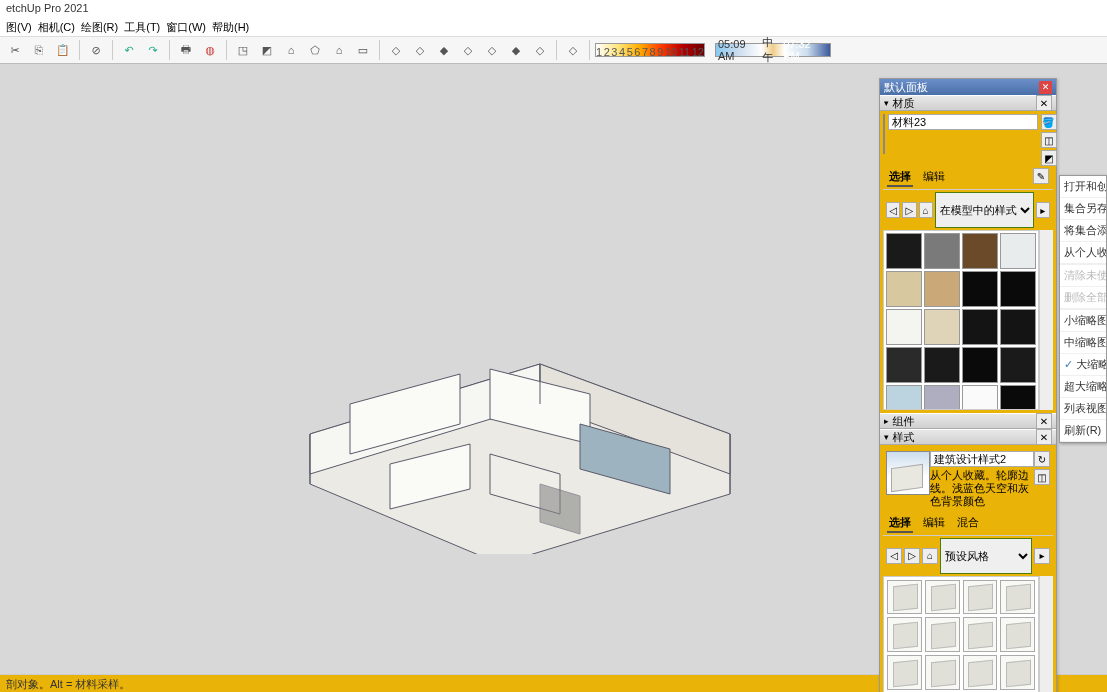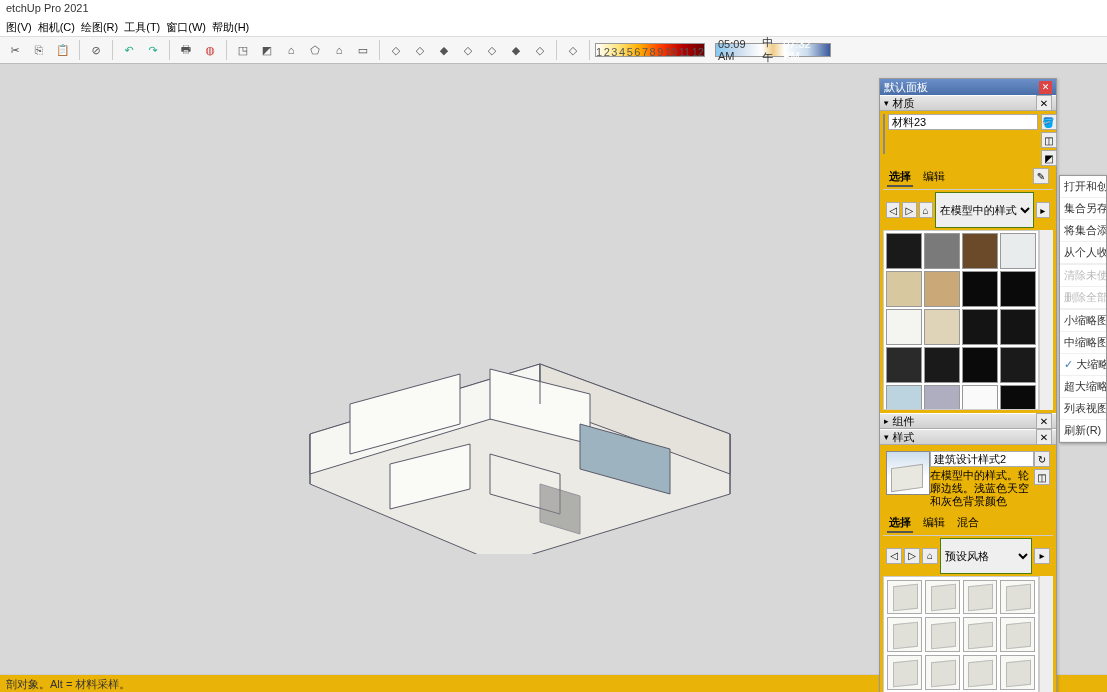--- a/index.html
+++ b/index.html
@@ -221,21 +221,21 @@
     <span class="toggle">▾</span>
     <span>样式</span>
     <span style="flex:1"></span>
     <span class="ibtn">✕</span>
   </div>
   <div class="panel-body">
     <div class="style-prev">
       <div class="style-thumb"></div>
       <div class="style-desc">
         <input class="mat-name" style="width: 100%; margin-bottom: 2px;" value="建筑设计样式2">
-        <div>在模型中的样式。轮廓边线。浅蓝色天空和灰色背景颜色</div>
+        <div>从个人收藏。轮廓边线。浅蓝色天空和灰色背景颜色</div>
       </div>
       <div class="vbtns">
         <div class="ibtn">↻</div>
         <div class="ibtn">◫</div>
       </div>
     </div>
     <div class="tabs">
       <span class="active">选择</span>
       <span>编辑</span>
       <span>混合</span>

